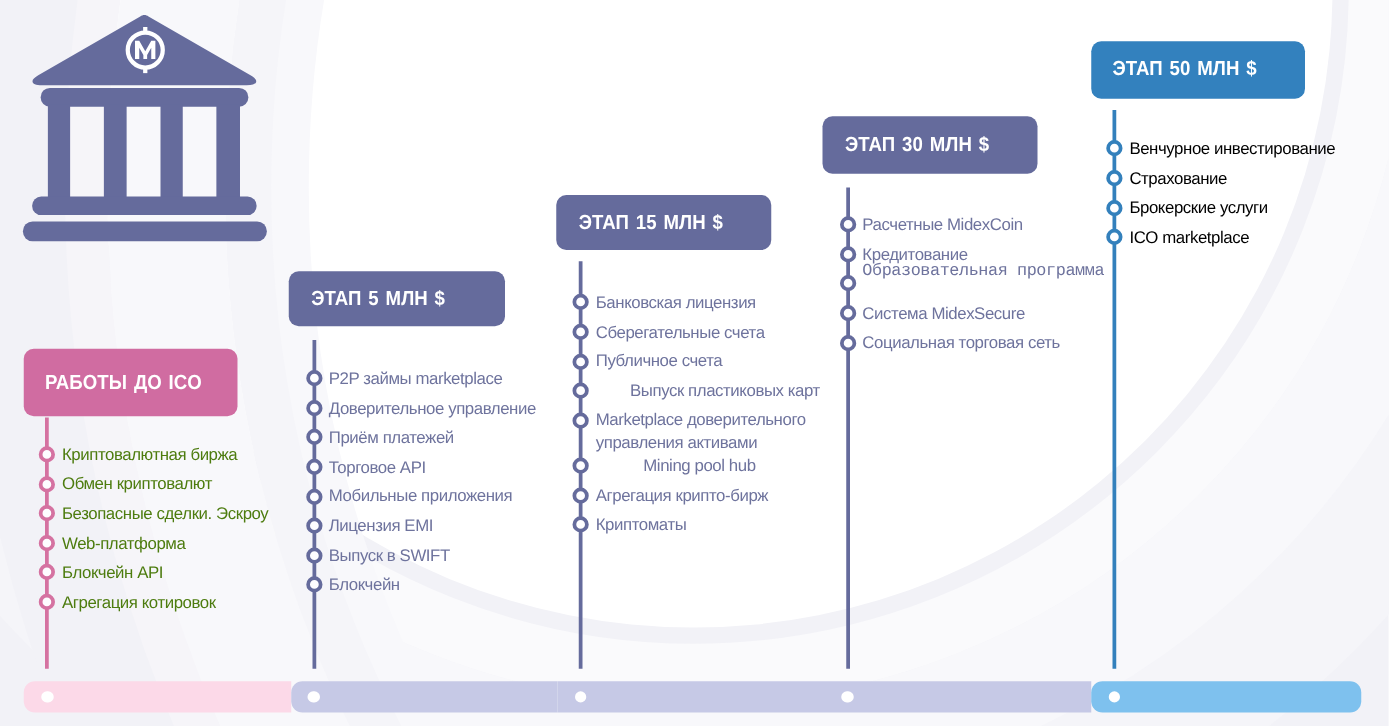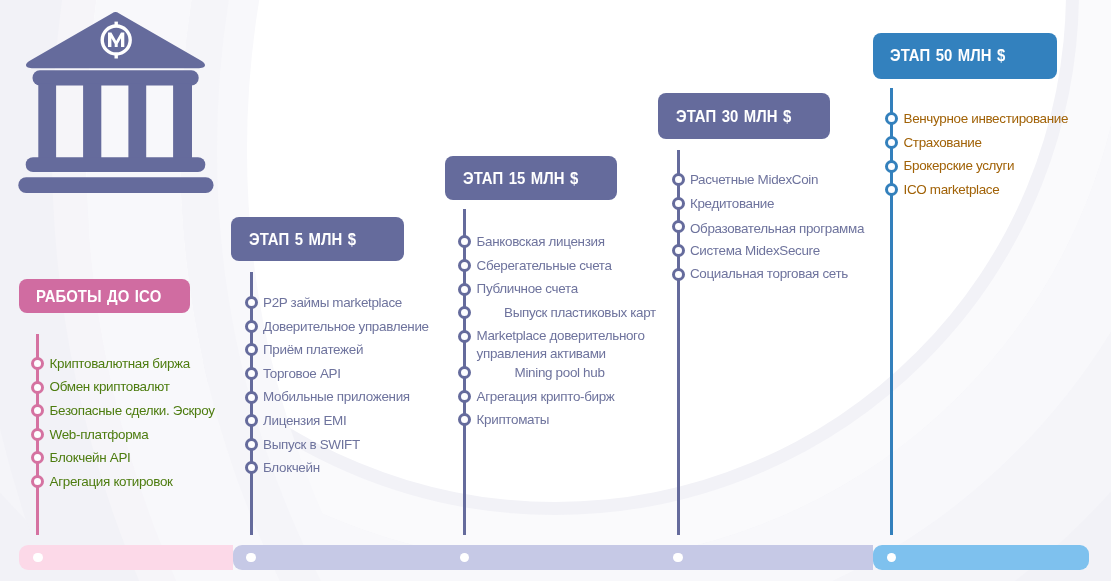--- a/index.html
+++ b/index.html
@@ -38,21 +38,21 @@
   .badge-purple{background:#656b9c;}
   .badge-blue{background:#3381be;}
   .stem-pink{background:#d572a1;}
   .stem-purple{background:#656b9c;}
   .stem-blue{background:#3380bc;}
   .node-pink{color:#d572a1;}
   .node-purple{color:#656b9c;}
   .node-blue{color:#3380bc;}
   .item-pink{color:#4d7c0f;}
   .item-purple{color:#6e739d;}
-  .item-blue{color:#a16207;text-align:center;}
+  .item-blue{color:#000000;text-align:center;}
 </style>
 </head>
 <body>
 
 <div class="stage">
 
   <svg class="bgsvg" viewBox="0 0 1111 581" preserveAspectRatio="none">
     <defs>
       <clipPath id="stageClip">
           <rect x="0" y="0" width="1111" height="581"></rect>
@@ -103,21 +103,21 @@
       <rect x="114.5" y="21.6" width="3.4" height="5.2"></rect>
       <rect x="114.5" y="53.3" width="3.4" height="5.2"></rect>
       <circle cx="116.2" cy="40.0" r="14.0" fill="none" stroke="#ffffff" stroke-width="3.4"></circle>
       <path fill-rule="evenodd" d="M108.0 32.6 L111.4 32.6 L116.2 41.0 L121.0 32.6 L124.3 32.6 L124.3 47.1
                L121.0 47.1 L121.0 38.2 L117.7 43.9 L117.7 47.1 L114.7 47.1 L114.7 43.9
                L111.4 38.2 L111.4 47.1 L108.0 47.1 Z"></path>
     </g>
   </svg>
 
   <div class="col col-1">
-    <div class="badge badge-pink" style="left:18.5px;top:279.0px;width:171.0px;height:34px;">
+    <div class="badge badge-pink" style="left:18.5px;top:279.0px;width:171.0px;height:54px;">
       <span>РАБОТЫ ДО ICO</span>
     </div>
     <div class="stem stem-pink" style="left:36.199999999999996px;top:334.4px;height:200.30000000000007px;"></div>
     <div class="node node-pink" style="left:31.3px;top:356.9px;"></div>
     <div class="item item-pink" style="left:49.6px;top:354.7px;">Криптовалютная биржа</div>
     <div class="node node-pink" style="left:31.3px;top:380.5px;"></div>
     <div class="item item-pink" style="left:49.6px;top:378.3px;">Обмен криптовалют</div>
     <div class="node node-pink" style="left:31.3px;top:404.1px;"></div>
     <div class="item item-pink" style="left:49.6px;top:401.9px;">Безопасные сделки. Эскроу</div>
     <div class="node node-pink" style="left:31.3px;top:427.7px;"></div>
@@ -174,28 +174,28 @@
   <div class="col col-4">
     <div class="badge badge-purple" style="left:658.2px;top:93.2px;width:172.0px;height:46.0px;">
       <span>ЭТАП 30 МЛН $</span>
     </div>
     <div class="stem stem-purple" style="left:676.5px;top:149.5px;height:385.20000000000005px;"></div>
     <div class="node node-purple" style="left:671.6px;top:173.1px;"></div>
     <div class="item item-purple" style="left:689.9px;top:170.9px;">Расчетные MidexCoin</div>
     <div class="node node-purple" style="left:671.6px;top:196.7px;"></div>
     <div class="item item-purple" style="left:689.9px;top:194.5px;">Кредитование</div>
     <div class="node node-purple" style="left:671.6px;top:220.3px;"></div>
-    <div class="item item-purple" style="left:689.9px;top:220px;">Образовательная программа</div>
+    <div class="item item-purple" style="left:689.9px;top:209px;font-family:Liberation Mono, monospace;">Образовательная программа</div>
     <div class="node node-purple" style="left:671.6px;top:243.9px;"></div>
     <div class="item item-purple" style="left:689.9px;top:241.7px;">Система MidexSecure</div>
     <div class="node node-purple" style="left:671.6px;top:267.5px;"></div>
     <div class="item item-purple" style="left:689.9px;top:265.3px;">Социальная торговая сеть</div>
   </div>
   <div class="col col-5">
-    <div class="badge badge-blue" style="left:872.7px;top:32.8px;width:184px;height:45.8px;">
+    <div class="badge badge-blue" style="left:872.7px;top:32.8px;width:171.0px;height:45.8px;">
       <span>ЭТАП 50 МЛН $</span>
     </div>
     <div class="stem stem-blue" style="left:890.1px;top:88.2px;height:446.50000000000006px;"></div>
     <div class="node node-blue" style="left:885.2px;top:112.3px;"></div>
     <div class="item item-blue" style="left:903.5px;top:110.1px;">Венчурное инвестирование</div>
     <div class="node node-blue" style="left:885.2px;top:135.9px;"></div>
     <div class="item item-blue" style="left:903.5px;top:133.7px;">Страхование</div>
     <div class="node node-blue" style="left:885.2px;top:159.5px;"></div>
     <div class="item item-blue" style="left:903.5px;top:157.3px;">Брокерские услуги</div>
     <div class="node node-blue" style="left:885.2px;top:183.1px;"></div>

